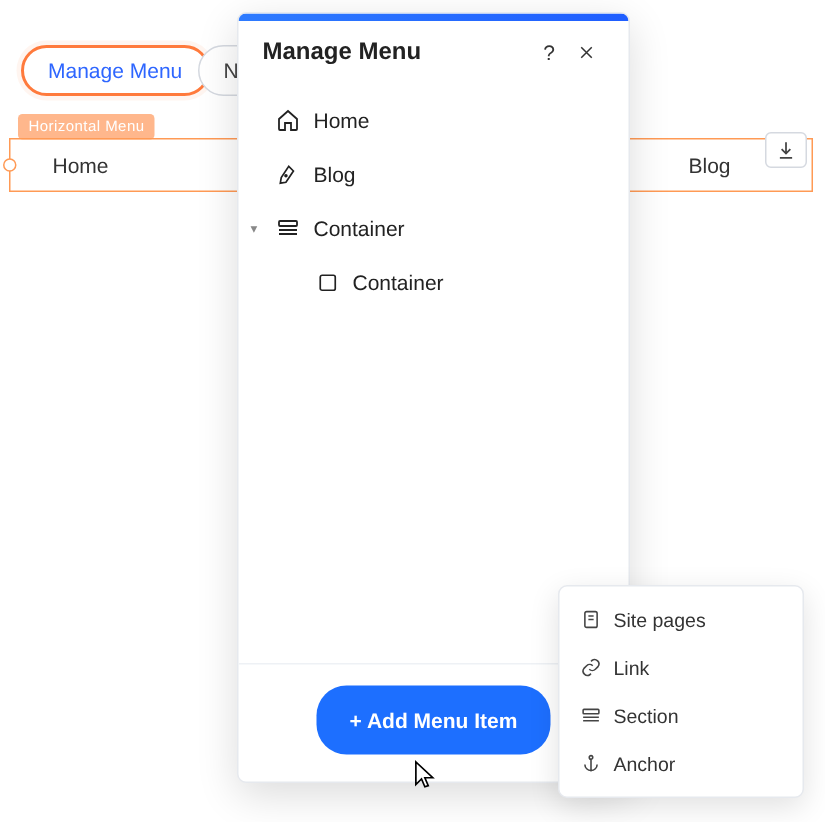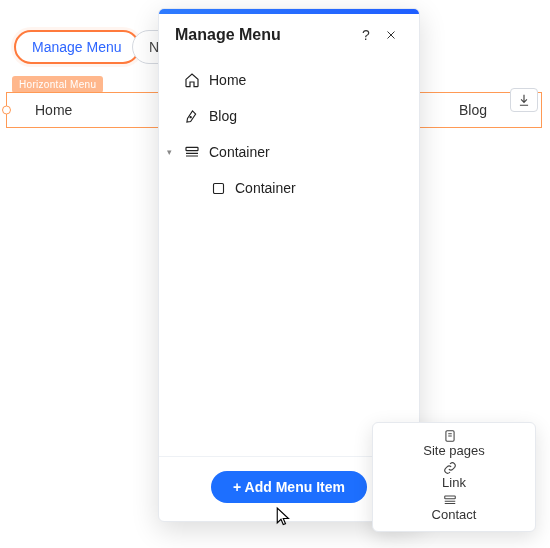--- a/index.html
+++ b/index.html
@@ -24,24 +24,24 @@
   .panel-head-icn { width: 18px; text-align: center; color: #333; font-size: 14px; margin-left: 10px; cursor: pointer; }
 
   .panel-list { flex: 1; padding: 6px 0 6px 0; overflow: auto; }
   .row { display: flex; align-items: center; height: 36px; padding-left: 22px; }
   .row .icn { width: 22px; display: flex; align-items: center; justify-content: center; color: #222; }
   .row .lbl { margin-left: 6px; font-size: 14px; color: #222; }
   .row.child { padding-left: 48px; }
   .caret { position: absolute; margin-left: -14px; color: #888; font-size: 9px; }
 
   .panel-footer { padding: 14px 0 18px; display: flex; justify-content: center; border-top: 1px solid #eef1f5; }
-  .add-btn { background: #1d6fff; color: #fff; font-weight: 600; font-size: 14px; border: none; border-radius: 20px; height: 32px; padding: 0 22px; cursor: pointer; }
+  .add-btn { background: #1d6fff; color: #fff; font-weight: 600; font-size: 14px; border: none; border-radius: 20px; height: 46px; padding: 0 22px; cursor: pointer; }
 
   .popup { position: absolute; bottom: 16px; right: 14px; width: 164px; background: #fff; border: 1px solid #e6e9ee; border-radius: 6px; box-shadow: 0 6px 20px rgba(0,0,0,0.12); padding: 6px 0; }
-  .popup .prow { display: flex; align-items: center; height: 32px; padding: 0 14px; flex-direction: column; }
+  .popup .prow { display: flex; align-items: center; height: 32px; padding: 0 14px; }
   .popup .picn { width: 22px; display: flex; align-items: center; color: #444; }
   .popup .plbl { font-size: 13px; color: #333; }
 
   .cursor { position: absolute; left: 275px; top: 506px; pointer-events: none; color: #000; }
   svg { display: block; }
 </style>
 </head>
 <body>
 
 <div class="pill manage-pill">
@@ -152,21 +152,30 @@
     </span>
     <span class="plbl">Link</span>
   </div>
   <div class="prow">
     <span class="picn">
       <svg width="14" height="14" viewBox="0 0 24 24" fill="none" stroke="currentColor" stroke-width="1.8">
           <rect x="3" y="5" width="18" height="5" rx="1"></rect>
           <path d="M3 14h18M3 18h18"></path>
         </svg>
     </span>
-    <span class="plbl">Contact</span>
+    <span class="plbl">Section</span>
+  </div>
+  <div class="prow">
+    <span class="picn">
+      <svg width="14" height="14" viewBox="0 0 24 24" fill="none" stroke="currentColor" stroke-width="1.8">
+          <circle cx="12" cy="5" r="2"></circle>
+          <path d="M12 7v14M5 13a7 7 0 0 0 14 0"></path>
+        </svg>
+    </span>
+    <span class="plbl">Anchor</span>
   </div>
 </div>
 
 <span class="cursor">
   <svg width="18" height="22" viewBox="0 0 24 28">
       <path d="M3 2l0 20 5-5 3 7 3-1-3-7 7 0z" fill="#fff" stroke="#000" stroke-width="1.5"></path>
     </svg>
 </span>
 
 </body></html>

